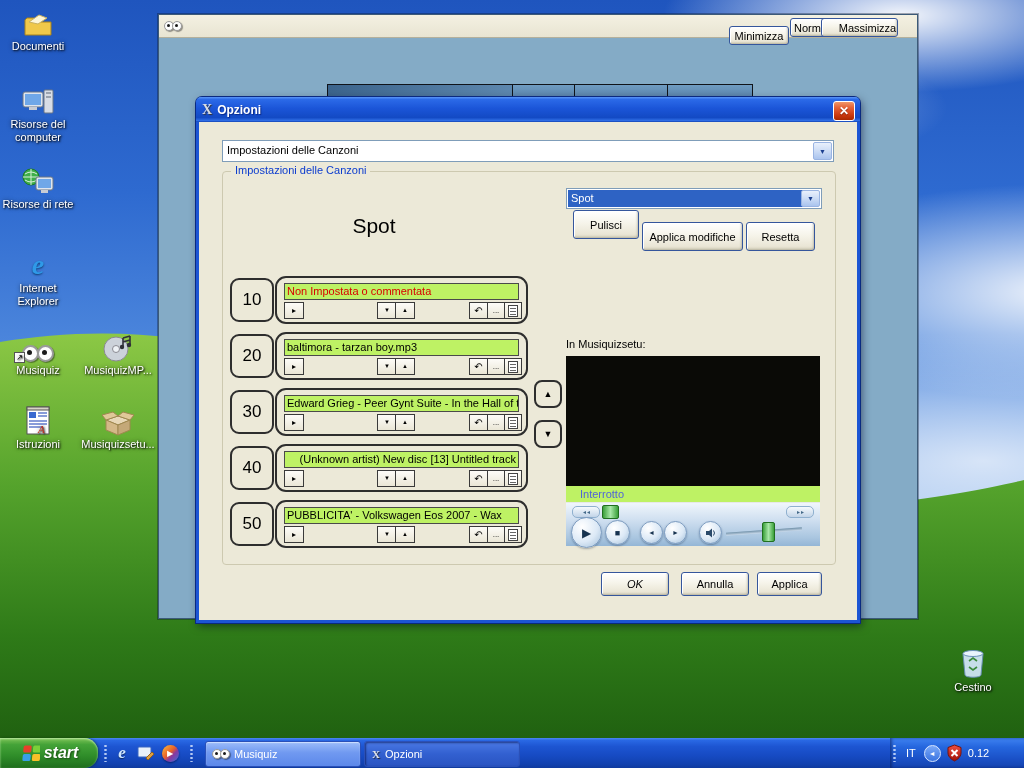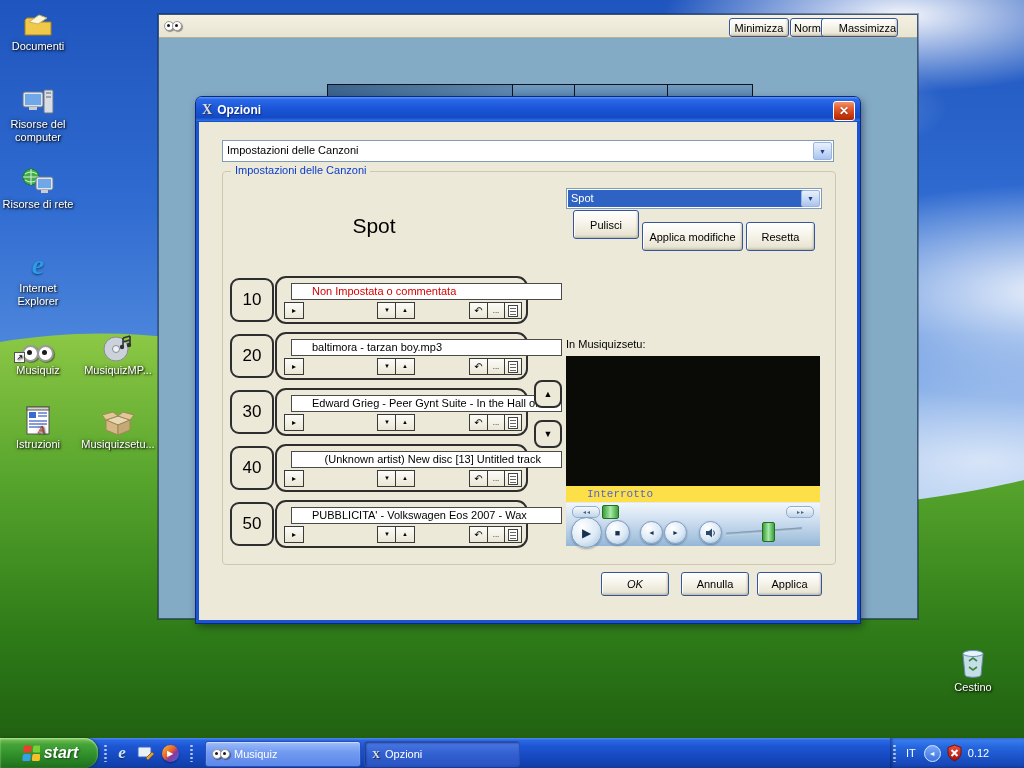--- a/index.html
+++ b/index.html
@@ -63,42 +63,42 @@
     color:#1b3f8f;font-size:7px;display:flex;align-items:center;justify-content:center;}
   .combo.sel .val{left:1px;right:18px;top:1px;bottom:1px;background:#2e63c4;color:#fff;padding:2px 3px;}
 
   .groupbox{position:absolute;left:23px;top:49px;width:612px;height:392px;border:1px solid #cdc9b0;border-radius:4px;}
   .grouplabel{position:absolute;left:8px;top:-8px;background:#ece9d8;padding:0 4px;color:#0b3bce;}
 
   .song-row{position:absolute;left:29px;width:298px;height:46px;}
   .row-num{position:absolute;left:2px;top:3px;width:40px;height:40px;border:2px solid #2e2e2e;border-radius:9px;
     background:#ece9d8;font-size:17px;display:flex;align-items:center;justify-content:center;}
   .row-body{position:absolute;left:47px;top:1px;width:249px;height:44px;border:2px solid #2e2e2e;border-radius:11px;}
-  .row-field{position:absolute;left:14px;top:5px;width:229px;height:15px;background:#ffffff;border:1px solid #4a4a4a;
-    font-size:11px;line-height:15px;padding:0 20px;white-space:nowrap;overflow:hidden;}
+  .row-field{position:absolute;left:7px;top:5px;width:229px;height:15px;background:#bef264;border:1px solid #4a4a4a;
+    font-size:11px;line-height:15px;padding:0 2px;white-space:nowrap;overflow:hidden;}
   .tiny-btn{position:absolute;top:24px;height:15px;background:linear-gradient(180deg,#fdfcf8,#eae6d6);
     border:1px solid #3a3a3a;font-size:8px;line-height:13px;text-align:center;padding:0;color:#000;
     display:flex;align-items:center;justify-content:center;}
   .b-play{left:7px;width:18px;}
   .b-down{left:100px;width:18px;}
   .b-up{left:118px;width:18px;}
   .b-undo{left:192px;width:17px;font-size:10px;}
   .b-dots{left:210px;width:16px;}
   .b-doc{left:227px;width:16px;}
   .doc-glyph{width:8px;height:10px;background:#fff;border:1px solid #444;
     background-image:repeating-linear-gradient(180deg,#666 0 1px,transparent 1px 3px);background-size:6px 9px;
     background-position:1px 2px;background-repeat:no-repeat;}
   .nav-btn{position:absolute;left:335px;width:24px;height:24px;border:2px solid #2e2e2e;border-radius:8px;
     background:#ece9d8;font-size:9px;display:flex;align-items:center;justify-content:center;}
 
   
   .player{position:absolute;left:367px;top:234px;width:254px;height:190px;}
   .mp-video{position:absolute;left:0;top:0;right:0;height:130px;background:#0a0a06;}
-  .mp-status{position:absolute;left:0;top:130px;right:0;height:16px;background:#fde047;color:#5064d8;
-    line-height:16px;padding-left:21px;border-bottom:1px solid #e8e8e8;font-family:Liberation Mono, monospace;}
+  .mp-status{position:absolute;left:0;top:130px;right:0;height:16px;background:#bef264;color:#5064d8;
+    line-height:16px;padding-left:14px;border-bottom:1px solid #e8e8e8;}
   .mp-ctrl{position:absolute;left:0;top:147px;right:0;bottom:0;
     background:linear-gradient(180deg,#f0f6fc 0%,#cfdff0 40%,#aac6e0 80%,#94b6d6 100%);}
   .pill{position:absolute;top:3px;width:26px;height:10px;border:1px solid #8fb0cf;border-radius:5px;
     background:linear-gradient(180deg,#f6fafd,#c2d4e8);font-size:5px;color:#456a8a;
     display:flex;align-items:center;justify-content:center;letter-spacing:-1px;}
   .gthumb{position:absolute;border:1px solid #207020;border-radius:2px;
     background:linear-gradient(90deg,#3aa03a,#a8e8a8 50%,#3aa03a);}
   .mp-circle{position:absolute;border-radius:50%;border:1px solid #7d9cc0;color:#16324f;
     background:radial-gradient(circle at 35% 30%,#ffffff,#dce9f6 55%,#9fbdd8);
     display:flex;align-items:center;justify-content:center;box-shadow:0 1px 2px rgba(20,40,70,.35);}
@@ -260,21 +260,21 @@
     <div>Cestino</div>
   </div>
 
   <div class="mainwin">
     <div class="mw-strip">
       <span style="margin-left:6px;display:inline-flex;" class="eyes-s">
         <span class="eye"></span>
           <span class="eye"></span>
       </span>
     </div>
-    <div class="mw-btn xp-btn" style="right:128px;width:58px;">
+    <div class="mw-btn xp-btn" style="right:128px;width:58px;margin-top:8px;">
         <span>Minimizza</span>
       </div>
     <div class="mw-btn xp-btn" style="right:64px;width:61px;">
         <span>Normalizza</span>
       </div>
     <div class="mw-btn xp-btn" style="right:19px;width:59px;padding-left:16px;">
         <span>Massimizza</span>
       </div>
     <div class="bgrid">
       <div class="c" style="width:184px;"></div>

